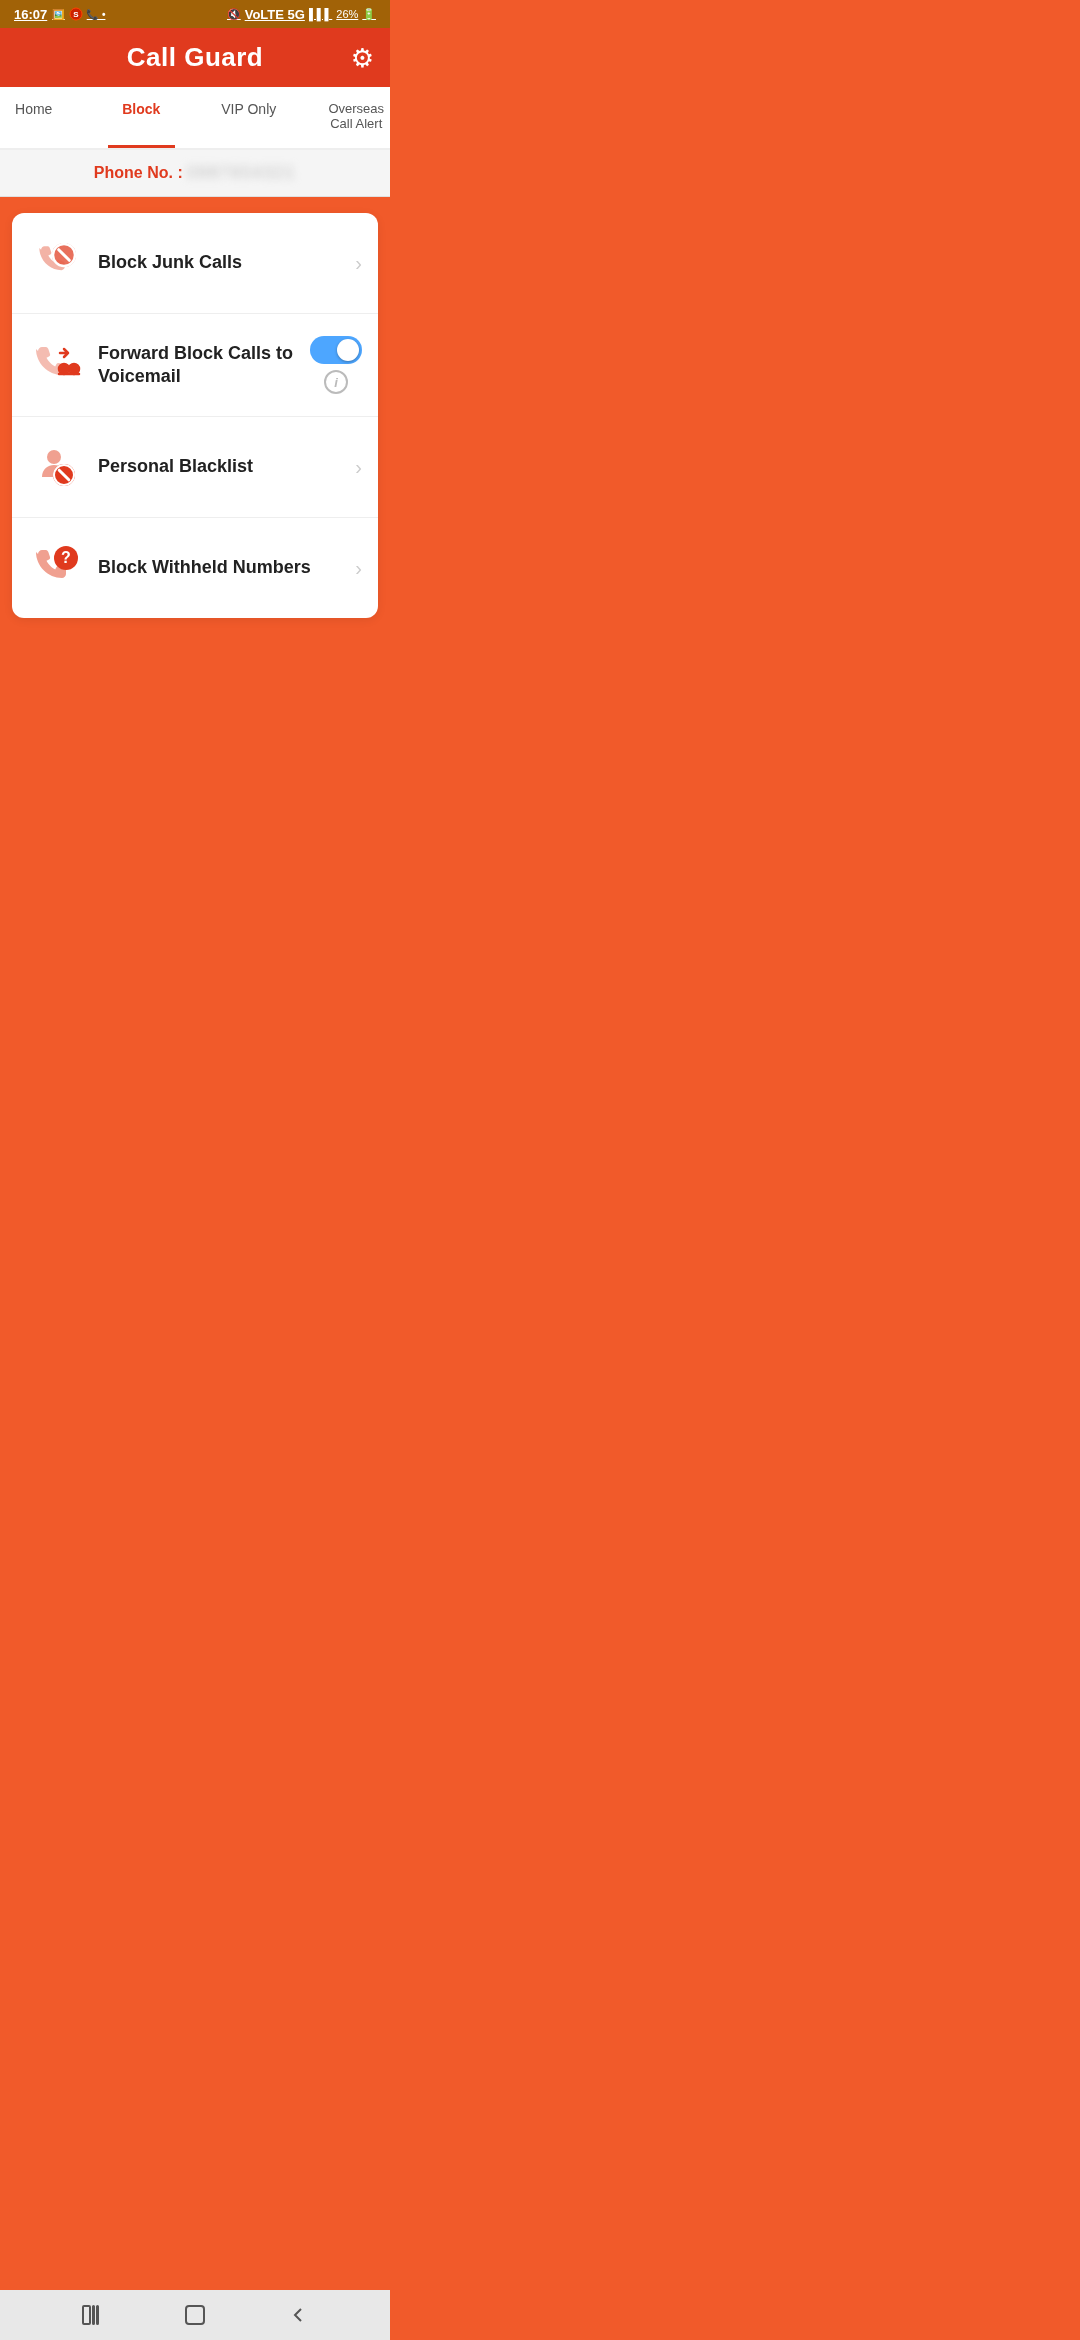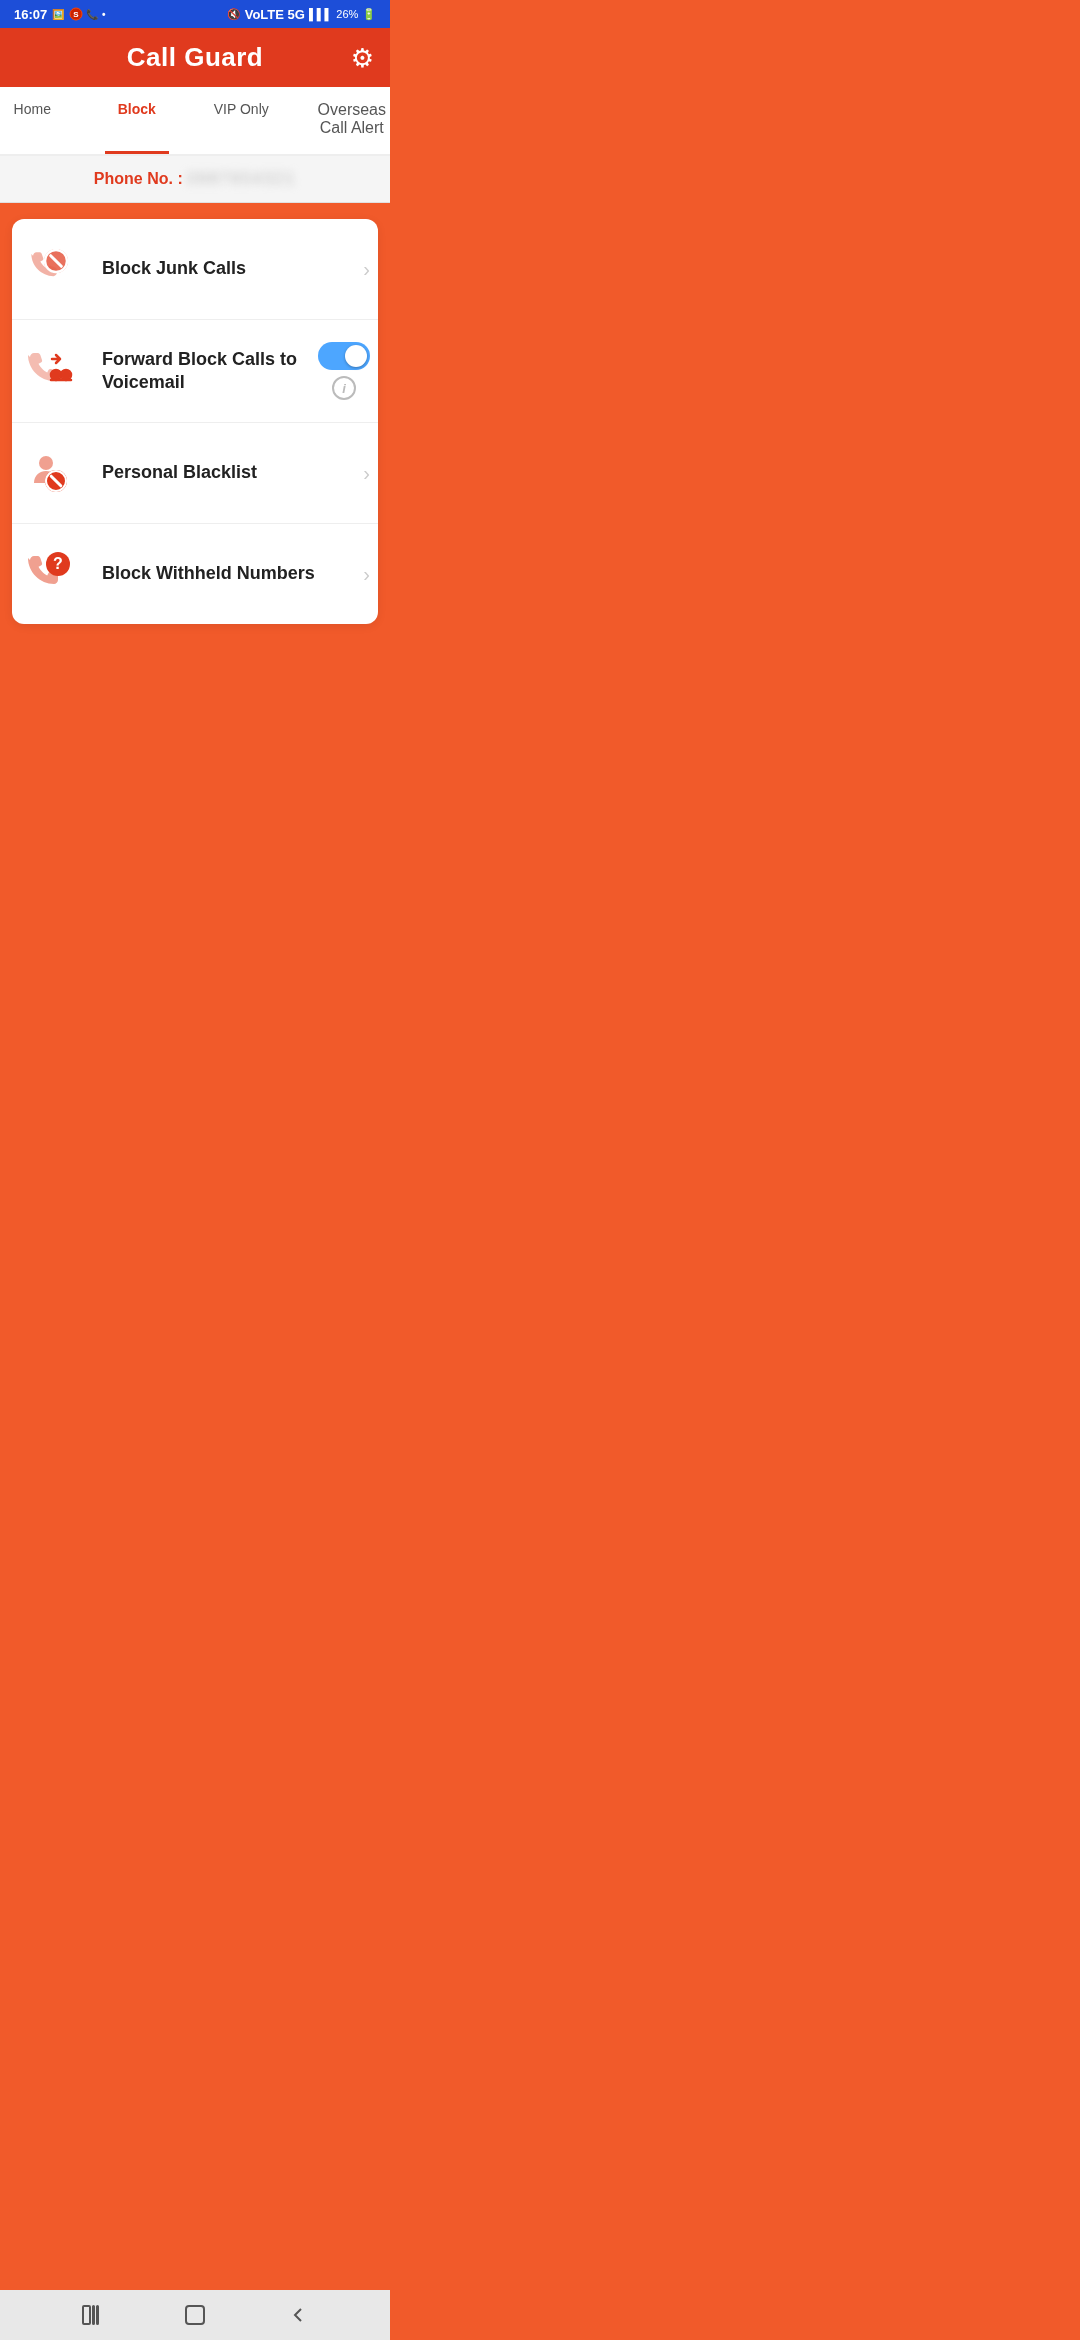--- a/index.html
+++ b/index.html
@@ -8,28 +8,29 @@
     body {
       width: 390px;
       min-height: 844px;
       font-family: 'Segoe UI', Arial, sans-serif;
       background: #f15a2a;
       overflow-x: hidden;
     }
 
     
     .status-bar {
-      background: #1d4ed8;
+      background: #a16207;
       color: #fff;
       font-size: 12px;
       padding: 6px 14px;
       display: flex;
       justify-content: space-between;
       align-items: center;
       height: 28px;
+      text-decoration: underline;
     }
     .status-left {
       display: flex;
       align-items: center;
       gap: 5px;
       font-weight: bold;
       font-size: 13px;
     }
     .status-icons {
       display: flex;
@@ -108,25 +109,24 @@
       background: #fff;
       border-radius: 12px;
       margin: 16px 12px;
       overflow: hidden;
       box-shadow: 0 2px 10px rgba(0,0,0,0.08);
     }
 
     .menu-item {
       display: flex;
       align-items: center;
-      padding: 22px 8px;
+      padding: 22px 16px;
       border-bottom: 1px solid #eee;
       cursor: pointer;
       position: relative;
-      gap: 12px;
     }
     .menu-item:last-child {
       border-bottom: none;
     }
 
     .menu-icon-wrap {
       width: 56px;
       height: 56px;
       display: flex;
       align-items: center;
@@ -253,21 +253,21 @@
 <div class="tabs">
   <div class="tab">
     <span>Home</span>
   </div>
   <div class="tab active">
     <span>Block</span>
   </div>
   <div class="tab">
     <span>VIP Only</span>
   </div>
-  <div class="tab" style="font-size:16px;">
+  <div class="tab" style="font-size:13px;">
     <span>Overseas Call Alert</span>
   </div>
 </div>
 
 <div class="phone-bar">
   <span class="label">Phone No. :</span>
   <span class="number" style="filter:blur(4px);">0987654321</span>
 </div>
 
 <div class="content-card">

